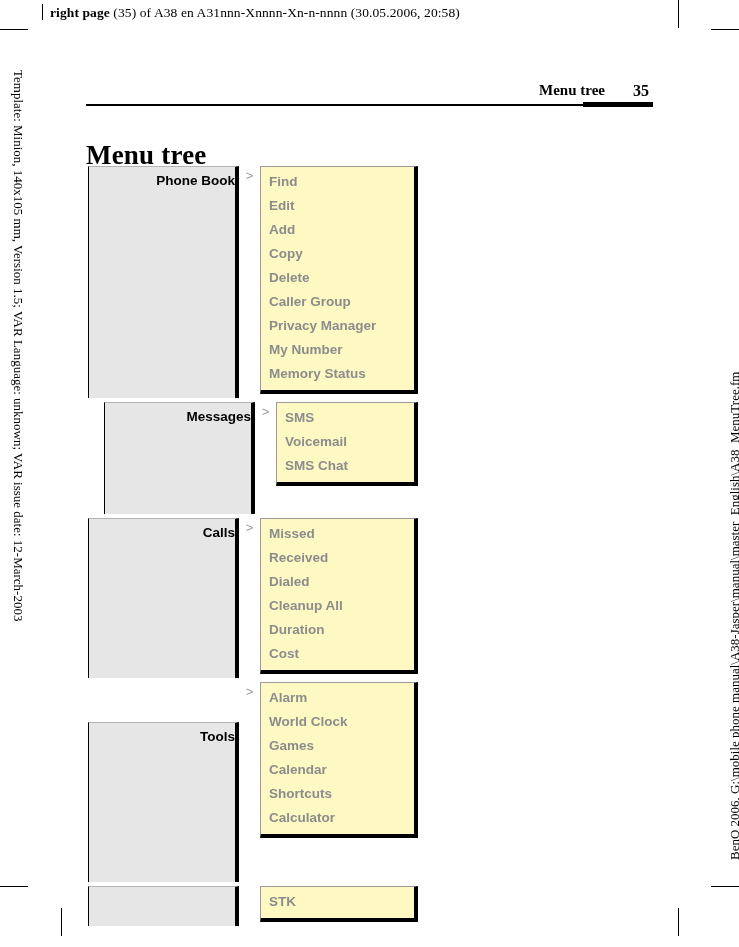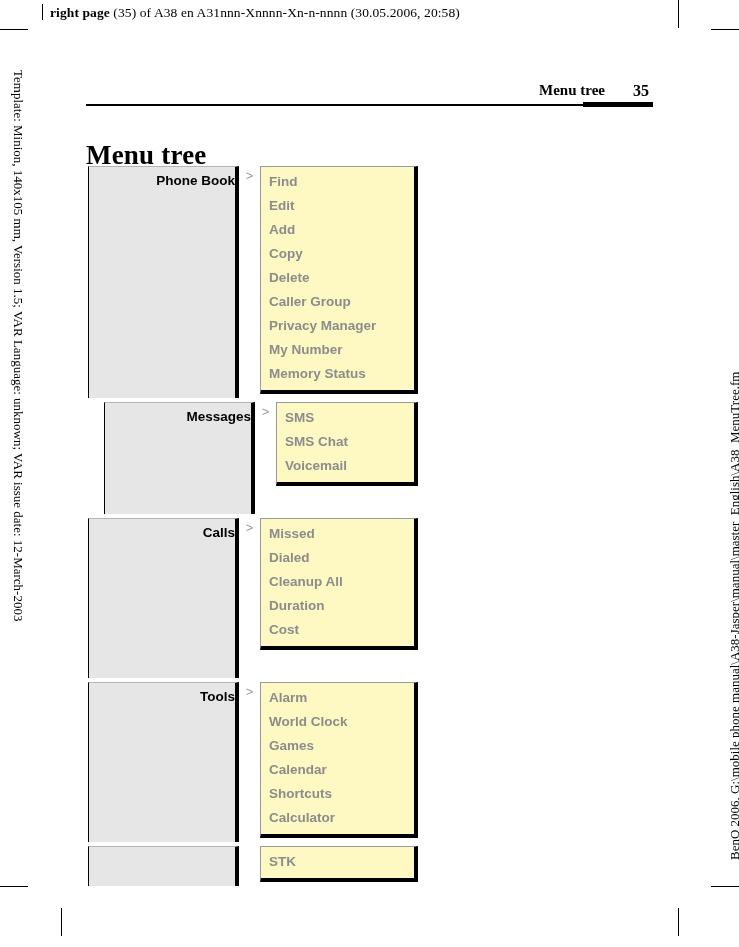--- a/index.html
+++ b/index.html
@@ -225,39 +225,40 @@
         <div class="child-item">Memory Status</div>
       </div>
     </div>
     <div class="tree-row" style="margin-bottom: 4px;">
       <div class="parent-cell" style="min-height: 112px; margin-left: 16px;">
         <div class="parent-label">Messages</div>
       </div>
       <div class="arrow-gutter">&gt;</div>
       <div class="child-box">
         <div class="child-item">SMS</div>
+        <div class="child-item">Voicemail</div>
         <div class="child-item">SMS Chat</div>
-        <div class="child-item">Voicemail</div>
       </div>
     </div>
     <div class="tree-row" style="margin-bottom: 4px;">
       <div class="parent-cell" style="min-height: 160px;">
         <div class="parent-label">Calls</div>
       </div>
       <div class="arrow-gutter">&gt;</div>
       <div class="child-box">
         <div class="child-item">Missed</div>
+        <div class="child-item">Received</div>
         <div class="child-item">Dialed</div>
         <div class="child-item">Cleanup All</div>
         <div class="child-item">Duration</div>
         <div class="child-item">Cost</div>
       </div>
     </div>
     <div class="tree-row" style="margin-bottom: 4px;">
-      <div class="parent-cell" style="min-height: 160px;">
+      <div class="parent-cell" style="min-height: 160px; margin-top: 40px;">
         <div class="parent-label">Tools</div>
       </div>
       <div class="arrow-gutter">&gt;</div>
       <div class="child-box">
         <div class="child-item">Alarm</div>
         <div class="child-item">World Clock</div>
         <div class="child-item">Games</div>
         <div class="child-item">Calendar</div>
         <div class="child-item">Shortcuts</div>
         <div class="child-item">Calculator</div>

